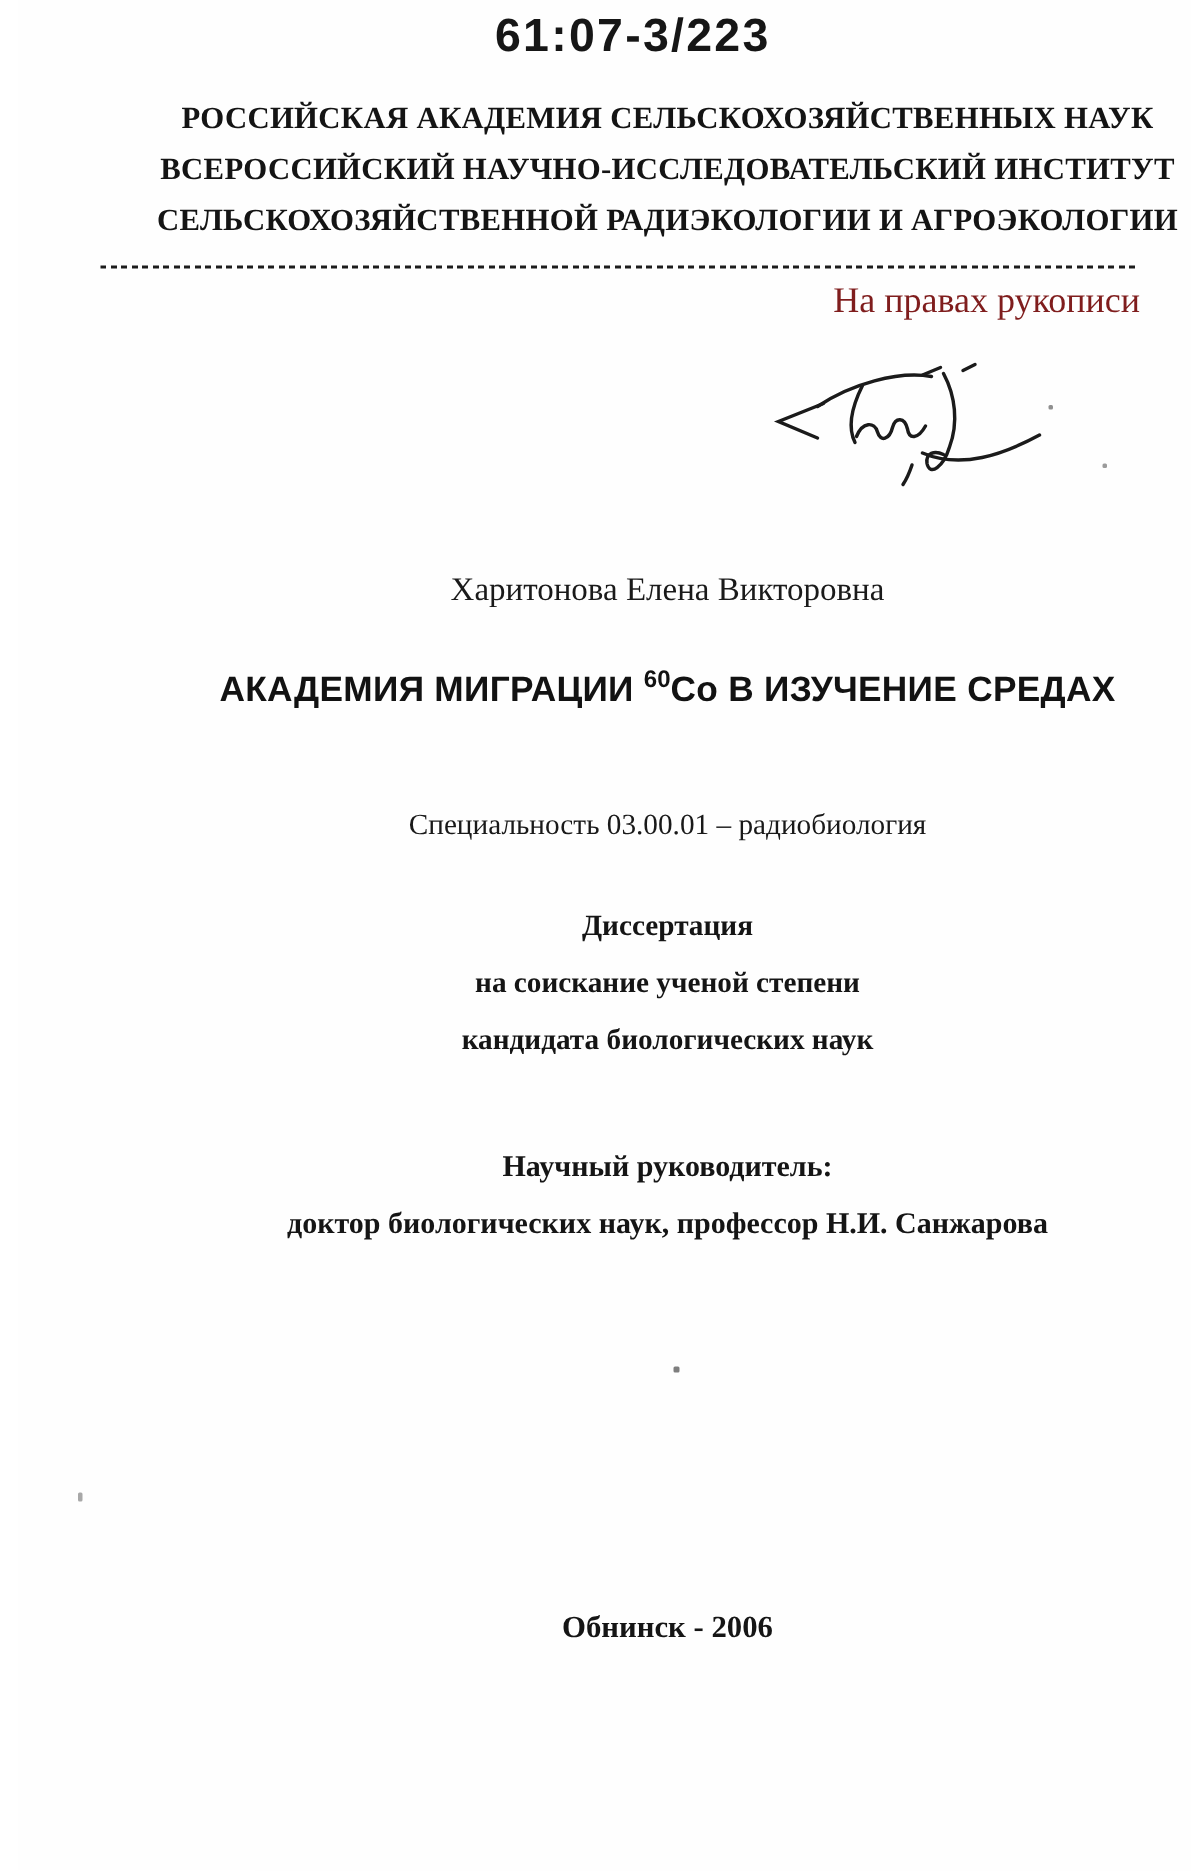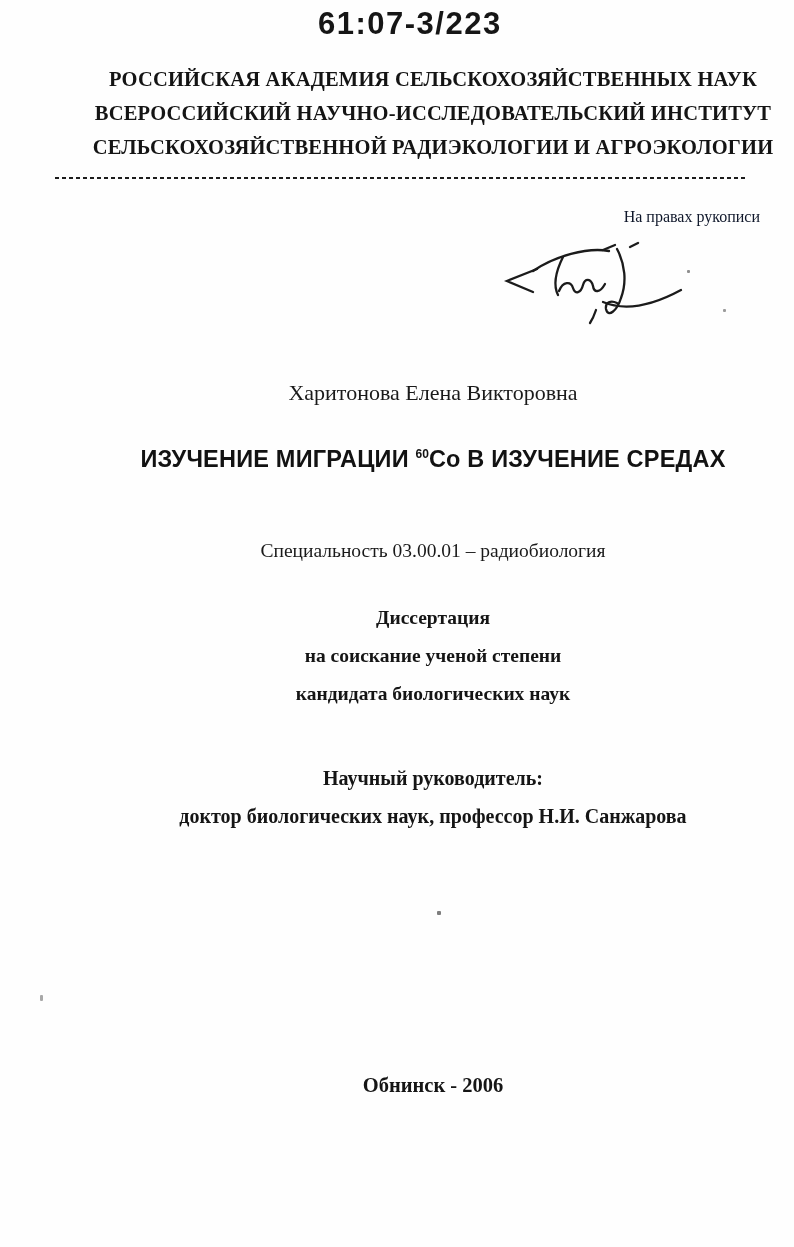--- a/index.html
+++ b/index.html
@@ -7,20 +7,21 @@
     width: 794px; height: 1247px;
     background: #ffffff;
     position: relative;
     overflow: hidden;
     font-family: "Liberation Serif", serif;
     color: #131313;
   }
   .page {
     position: absolute; inset: 0;
     background: #fefefe;
+    margin-left: 12px;
   }
   .centered {
     position: absolute; left: 36px; width: 794px;
     text-align: center;
   }
   .catalog-number {
     position: absolute; left: 318px; top: 6px;
     font-family: "Liberation Sans", sans-serif;
     font-weight: 700; font-size: 31px;
     letter-spacing: 1.5px; color: #161616;
@@ -34,36 +35,36 @@
     position: absolute; left: 55px; top: 176px;
     width: 690px; height: 3px;
     background: repeating-linear-gradient(90deg,
       #1c1c1c 0px, #1c1c1c 4px,
       transparent 4px, transparent 7px);
     background-size: 100% 2px;
     background-repeat: no-repeat;
     background-position: 0 1px;
   }
   .stamp {
-    position: absolute; right: 34px; top: 208px;
-    font-size: 16px; color: #0f172a;
+    position: absolute; right: 34px; top: 188px;
+    font-size: 24px; color: #7f1d1d;
   }
   .signature {
     position: absolute; left: 497px; top: 240px;
     width: 196px; height: 86px;
   }
   .author-name { top: 380px; font-size: 22px; color: #1a1a1a; }
   .thesis-title {
     top: 446px;
     font-family: "Liberation Sans", sans-serif;
     font-weight: 700; font-size: 23.5px;
     letter-spacing: 0.2px; color: #121212;
   }
   .thesis-title sup {
-    font-size: 12px; vertical-align: super; line-height: 0;
+    font-size: 16px; vertical-align: super; line-height: 0;
     letter-spacing: 0;
   }
   .specialty { top: 540px; font-size: 19.5px; color: #191919; }
   .thesis-block { top: 599px; line-height: 38px; }
   .thesis-line { font-weight: 700; font-size: 19.5px; color: #151515; }
   .supervisor-block { top: 759px; line-height: 38px; }
   .supervisor-line { font-weight: 700; font-size: 20px; color: #151515; }
   .footer-city-year { top: 1074px; font-weight: 700; font-size: 20.5px; color: #151515; }
   .speckle { position: absolute; background: #9a9a9a; border-radius: 1px; }
   .speckle.s1 { left: 437px; top: 911px; width: 4px; height: 4px; background:#7e7e7e; }
@@ -98,21 +99,21 @@
       <path d="M120,9 C128,24 130,42 124,58 C120,71 111,78 109,69 C108,62 114,60 120,63"></path>
       <path d="M106,62 C132,73 160,63 184,50"></path>
       <path d="M99,70 C97,76 95,80 93,83"></path>
       <path d="M133,7 l8,-4"></path>
     </g>
   </svg>
 
   <div class="centered author-name">Харитонова Елена Викторовна</div>
 
   <div class="centered thesis-title">
-    <span>ИЗУЧЕНИЕ МИГРАЦИИ </span><sup>60</sup><span>Co В ИЗУЧЕНИЕ СРЕДАХ</span>
+    <span>АКАДЕМИЯ МИГРАЦИИ </span><sup>60</sup><span>Co В ИЗУЧЕНИЕ СРЕДАХ</span>
   </div>
 
   <div class="centered specialty">Специальность 03.00.01 – радиобиология</div>
 
   <div class="centered thesis-block">
     <div class="thesis-line">Диссертация</div>
     <div class="thesis-line">на соискание ученой степени</div>
     <div class="thesis-line">кандидата биологических наук</div>
   </div>
 

